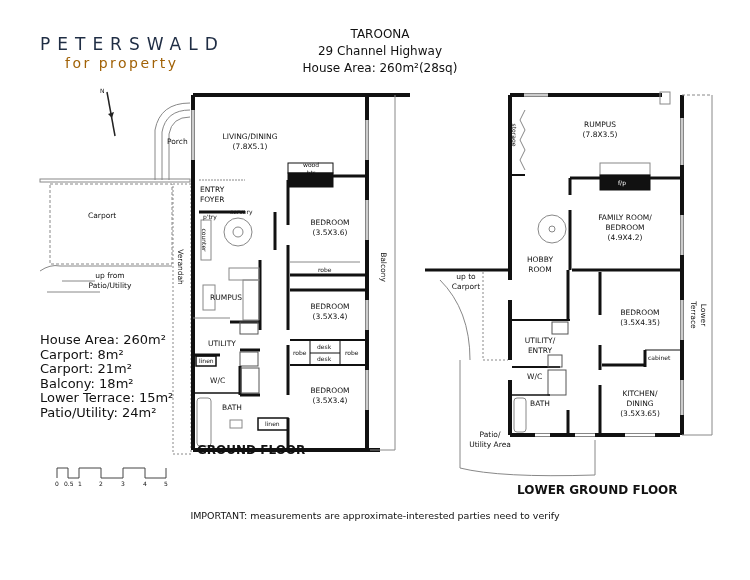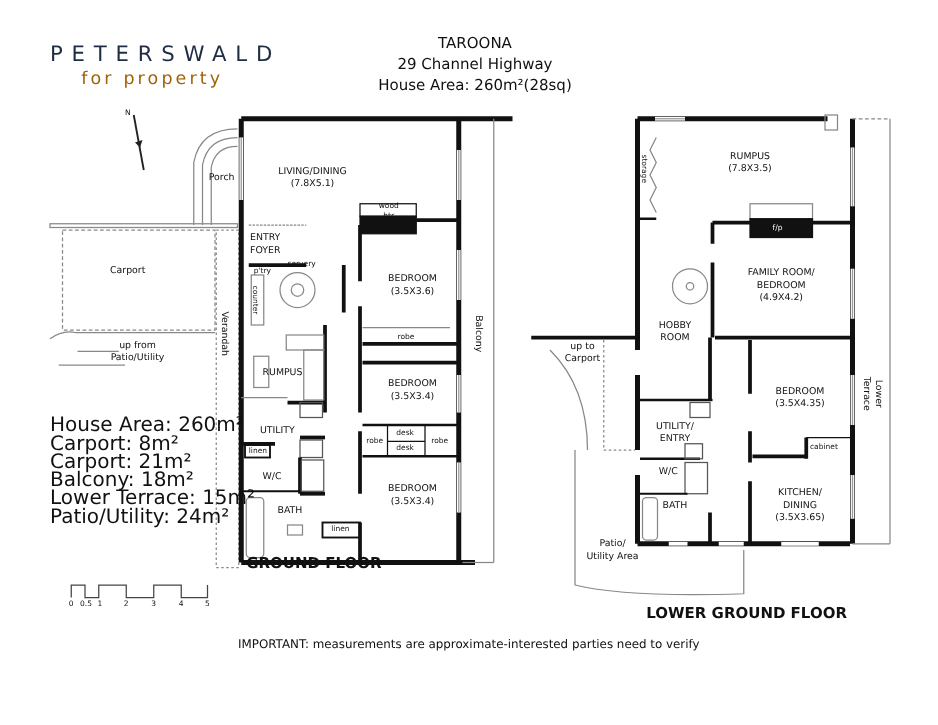--- a/index.html
+++ b/index.html
@@ -1,21 +1,21 @@
 <!DOCTYPE html>
 <html><head>
 <meta charset="utf-8">
 <style>
   html,body{margin:0;padding:0;background:#fff;}
   body{width:750px;height:580px;position:relative;overflow:hidden;font-family:"DejaVu Sans","Liberation Sans",sans-serif;color:#111;}
   .abs{position:absolute;}
   .logo-top{left:40px;top:34px;font-size:17px;letter-spacing:7px;color:#1f2d44;font-family:"DejaVu Sans",sans-serif;}
   .logo-bot{left:65px;top:55px;font-size:14px;letter-spacing:2.5px;color:#a16207;font-family:"DejaVu Sans",sans-serif;}
   .hdr{left:300px;width:160px;text-align:center;font-size:12px;line-height:17px;}
-  .areas{left:40px;top:333px;font-size:16px;line-height:14.5px;}
+  .areas{left:40px;top:333px;font-size:13px;line-height:14.5px;}
   .lbl{font-size:7.5px;text-align:center;line-height:10px;}
   .lbl-sm{font-size:6px;text-align:center;line-height:8px;}
   .floor-title{font-weight:bold;font-size:12px;}
   .note{left:0;width:750px;top:510px;text-align:center;font-size:9.5px;}
   svg{position:absolute;left:0;top:0;}
   .vert{transform:rotate(90deg);transform-origin:center;}
 </style>
 </head>
 <body>
 

